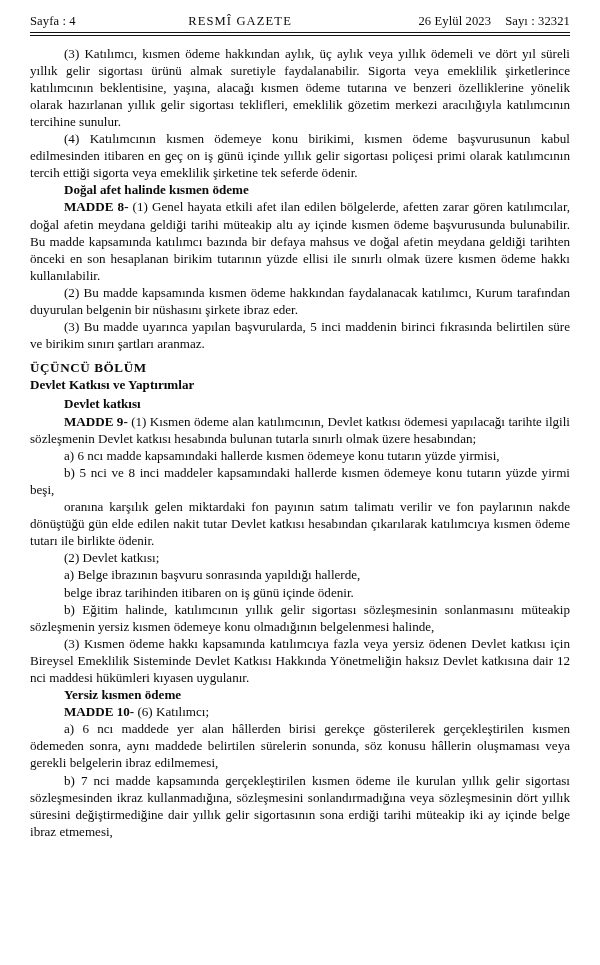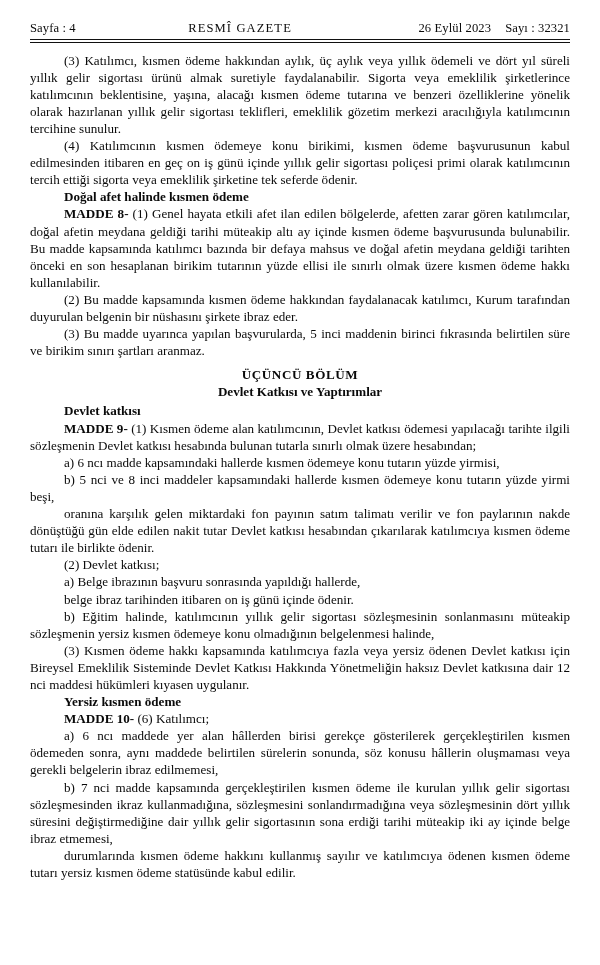--- a/index.html
+++ b/index.html
@@ -42,21 +42,20 @@
   .masthead-center {
     flex: 1 1 auto;
     text-align: center;
     letter-spacing: 1.1px;
     margin-left: -14px;
   }
   .masthead-right {
     white-space: nowrap;
     display: flex;
     gap: 14px;
-    margin-top: 7px;
   }
   .rule-double {
     border-top: 1.6px solid #111;
     border-bottom: 1.1px solid #111;
     height: 1.6px;
     margin-top: 0px;
     margin-bottom: 9px;
   }
 
   
@@ -71,21 +70,20 @@
     margin: 0;
     text-indent: 34px;
   }
   p.subhead {
     margin: 0;
     text-indent: 34px;
     font-weight: bold;
   }
   p.center {
     margin: 0;
-    text-align: center;
     text-indent: 0;
     font-weight: bold;
   }
   .sec-title {
     letter-spacing: 0.6px;
   }
   .spacer-sm { height: 2px; }
   .spacer-md { height: 7px; }
   .lead {
     font-weight: bold;
@@ -149,17 +147,16 @@
       <p class="para">(3) Kısmen ödeme hakkı kapsamında katılımcıya fazla veya yersiz ödenen Devlet katkısı için Bireysel Emeklilik Sisteminde Devlet Katkısı Hakkında Yönetmeliğin haksız Devlet katkısına dair 12 nci maddesi hükümleri kıyasen uygulanır.</p>
 
       <p class="subhead">Yersiz kısmen ödeme</p>
 
       <p class="para"><span class="lead">MADDE 10-</span><span> (6) Katılımcı;</span></p>
 
       <p class="para">a) 6 ncı maddede yer alan hâllerden birisi gerekçe gösterilerek gerçekleştirilen kısmen ödemeden sonra, aynı maddede belirtilen sürelerin sonunda, söz konusu hâllerin oluşmaması veya gerekli belgelerin ibraz edilmemesi,</p>
 
       <p class="para">b) 7 nci madde kapsamında gerçekleştirilen kısmen ödeme ile kurulan yıllık gelir sigortası sözleşmesinden ikraz kullanmadığına, sözleşmesini sonlandırmadığına veya sözleşmesinin dört yıllık süresini değiştirmediğine dair yıllık gelir sigortasının sona erdiği tarihi müteakip iki ay içinde belge ibraz etmemesi,</p>
 
-      <p class="para">durumlarında kısmen ödeme hakkını kullanmış sayılır ve katılımcıya ödenen kısmen ödeme tutarı yersiz kısmen ödeme statüsünde kabul edilir.</p>
 
     </div>
   </div>
 </div>
 
 </body></html>

